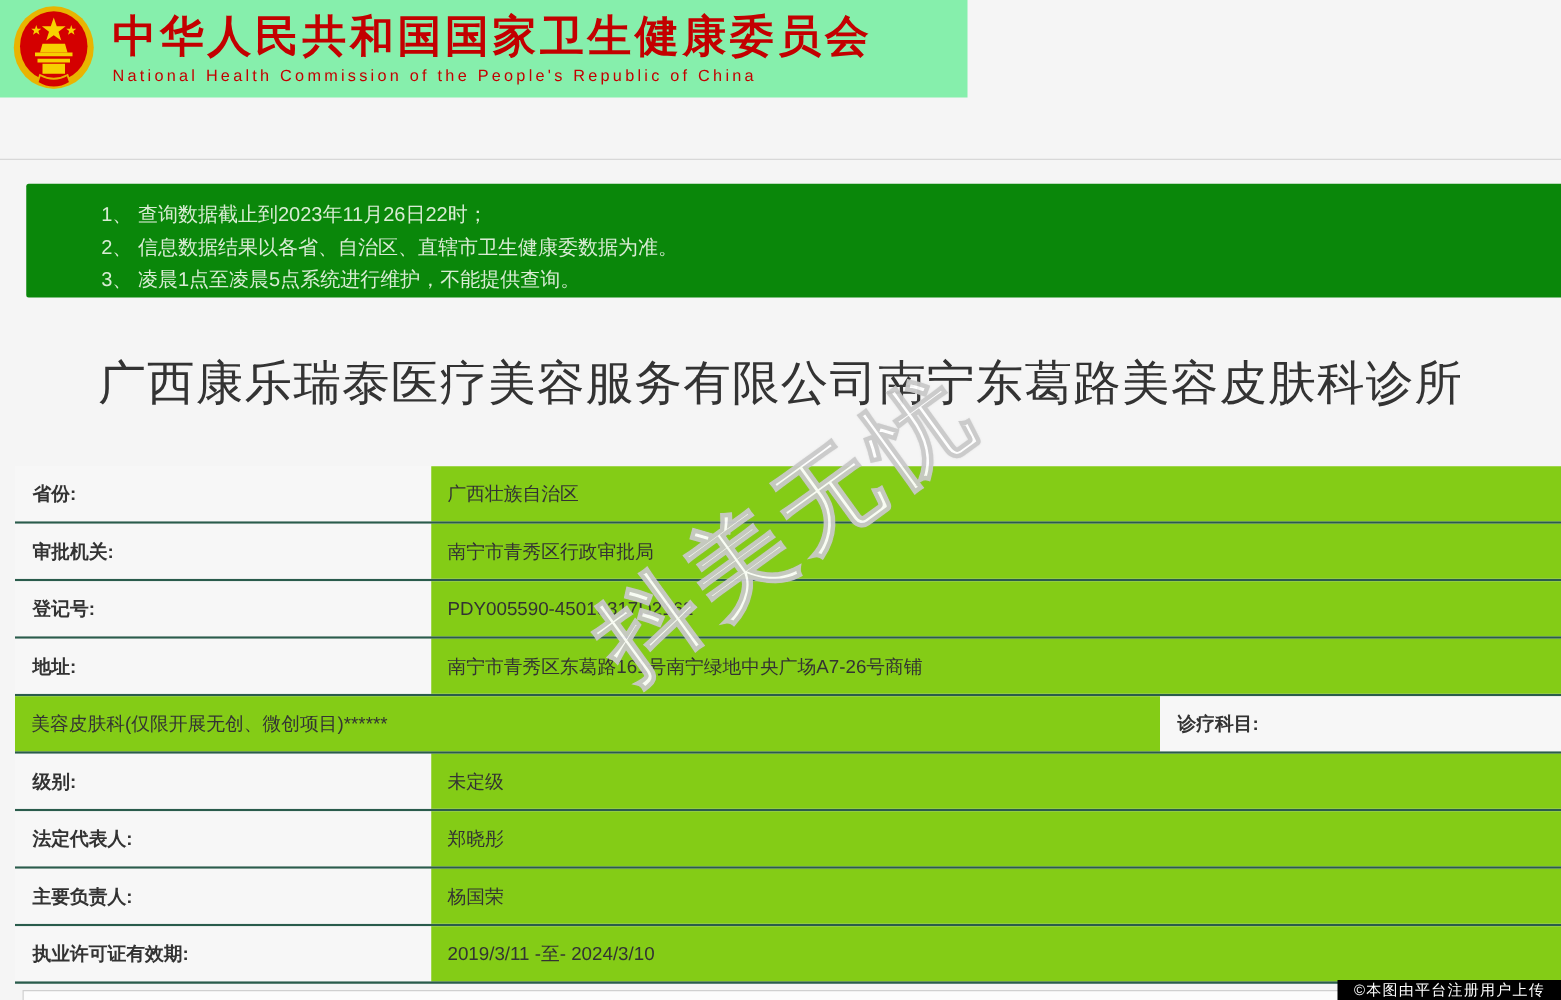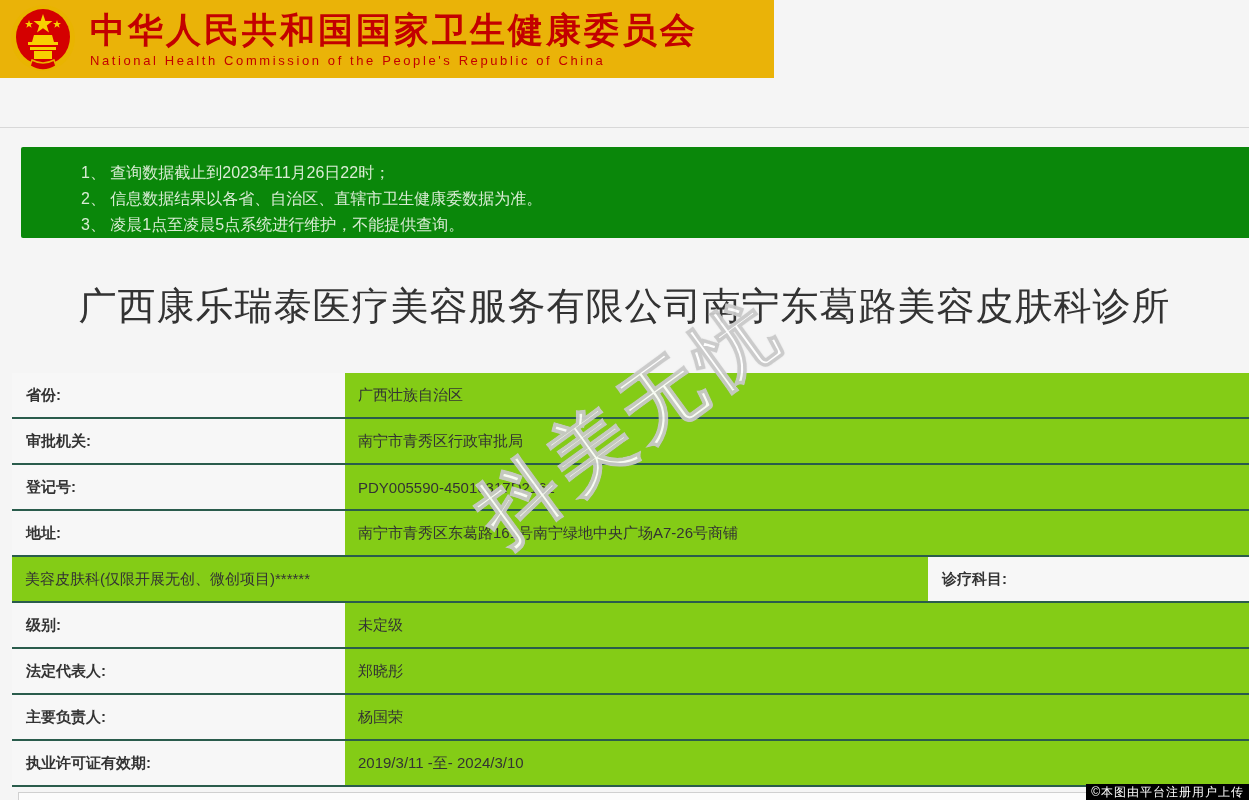--- a/index.html
+++ b/index.html
@@ -6,21 +6,21 @@
   body{
     width:1249px;height:800px;
     font-family:"Liberation Sans","DejaVu Sans",sans-serif;
     background:#f5f5f5;
   }
   .page{position:relative;width:1249px;height:800px;background:#f5f5f5;overflow:hidden;}
 
   
   .banner{
     position:absolute;top:0;left:0;width:774px;height:78px;
-    background:#eab308;display:flex;align-items:center;cursor:pointer;
+    background:#86efac;display:flex;align-items:center;cursor:pointer;
   }
   .emblem{width:66px;height:70px;margin:4px 14px 4px 10px;flex:0 0 auto;}
   .titles{display:flex;flex-direction:column;justify-content:center;}
   .title-cn{
     color:#c30000;font-size:35px;font-weight:bold;letter-spacing:3px;
     line-height:40px;white-space:nowrap;
   }
   .title-en{
     color:#c30000;font-size:13px;font-weight:normal;letter-spacing:2.6px;
     margin-top:3px;white-space:nowrap;
@@ -65,21 +65,21 @@
     transform:rotate(-36deg);transform-origin:center center;
     font-size:80px;font-weight:bold;letter-spacing:8px;white-space:nowrap;
     color:#ffffff;-webkit-text-stroke:1px #c9c9c9;
     text-shadow:0 0 2px rgba(170,170,170,.55);
     opacity:.95;pointer-events:none;
   }
 
   
   .badge{
     position:absolute;right:0;bottom:0;height:16px;line-height:16px;
-    background:#000000;color:#ffffff;font-size:12px;padding:0 5px;
+    background:#000000;color:#ffffff;font-size:12px;padding:0 13px;
     letter-spacing:1px;white-space:nowrap;
   }
 </style>
 </head>
 <body>
 
 <div class="page">
 
   <div class="banner">
     <svg class="emblem" viewBox="0 0 66 70">

